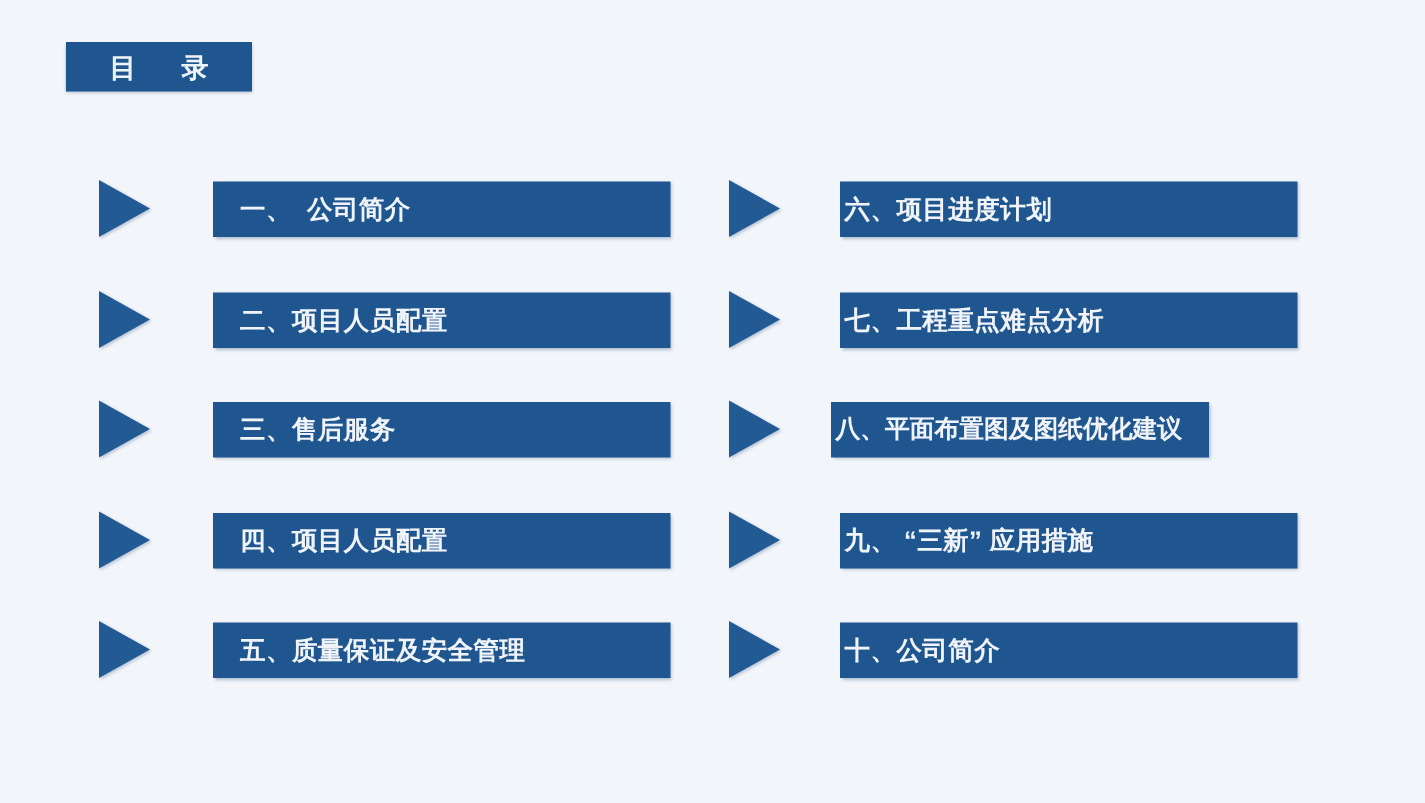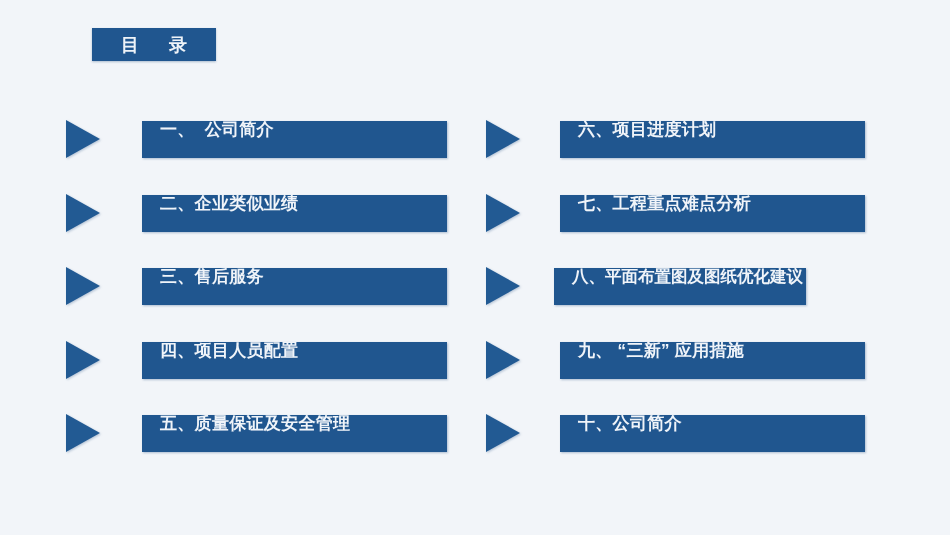--- a/index.html
+++ b/index.html
@@ -28,21 +28,20 @@
     position: absolute;
     left: 44px;
     top: 28px;
     width: 124px;
     height: 33px;
     background: #20568f;
     box-shadow: 0 1px 2px rgba(40, 80, 130, 0.35);
     display: flex;
     align-items: center;
     justify-content: center;
-    margin-left: 48px;
   }
   .title-chip-text {
     color: #eef3f8;
     font-size: 18px;
     font-weight: bold;
     letter-spacing: 6px;
     text-indent: 6px;
     line-height: 1;
     white-space: pre;
   }
@@ -78,24 +77,25 @@
     filter: drop-shadow(1px 1px 1px rgba(40, 80, 130, 0.30));
   }
 
   .toc-bar {
     position: absolute;
     top: 11px;
     height: 37px;
     background: #20568f;
     box-shadow: 1px 1px 2px rgba(45, 85, 135, 0.35);
     display: flex;
+    align-items: center;
     box-sizing: border-box;
   }
   .toc-col.left  .toc-bar { left: 76px; width: 305px; padding-left: 18px; }
-  .toc-col.right .toc-bar { left: 74px; width: 305px; padding-left: 18px; }
+  .toc-col.right .toc-bar { left: 74px; width: 305px; padding-left: 3px; }
   
   .toc-col.right .toc-row.wide .toc-bar { left: 68px; width: 252px; }
 
   .toc-label {
     color: #f0f4f9;
     font-size: 17px;
     font-weight: bold;
     line-height: 1;
     white-space: pre;
     letter-spacing: 0.3px;
@@ -118,21 +118,21 @@
       <div class="toc-row">
         <span class="arrow-icon"></span>
         <div class="toc-bar">
           <span class="toc-label">一、  公司简介</span>
         </div>
       </div>
 
       <div class="toc-row">
         <span class="arrow-icon"></span>
         <div class="toc-bar">
-          <span class="toc-label">二、企业类似业绩</span>
+          <span class="toc-label">二、项目人员配置</span>
         </div>
       </div>
 
       <div class="toc-row">
         <span class="arrow-icon"></span>
         <div class="toc-bar">
           <span class="toc-label">三、售后服务</span>
         </div>
       </div>
 

